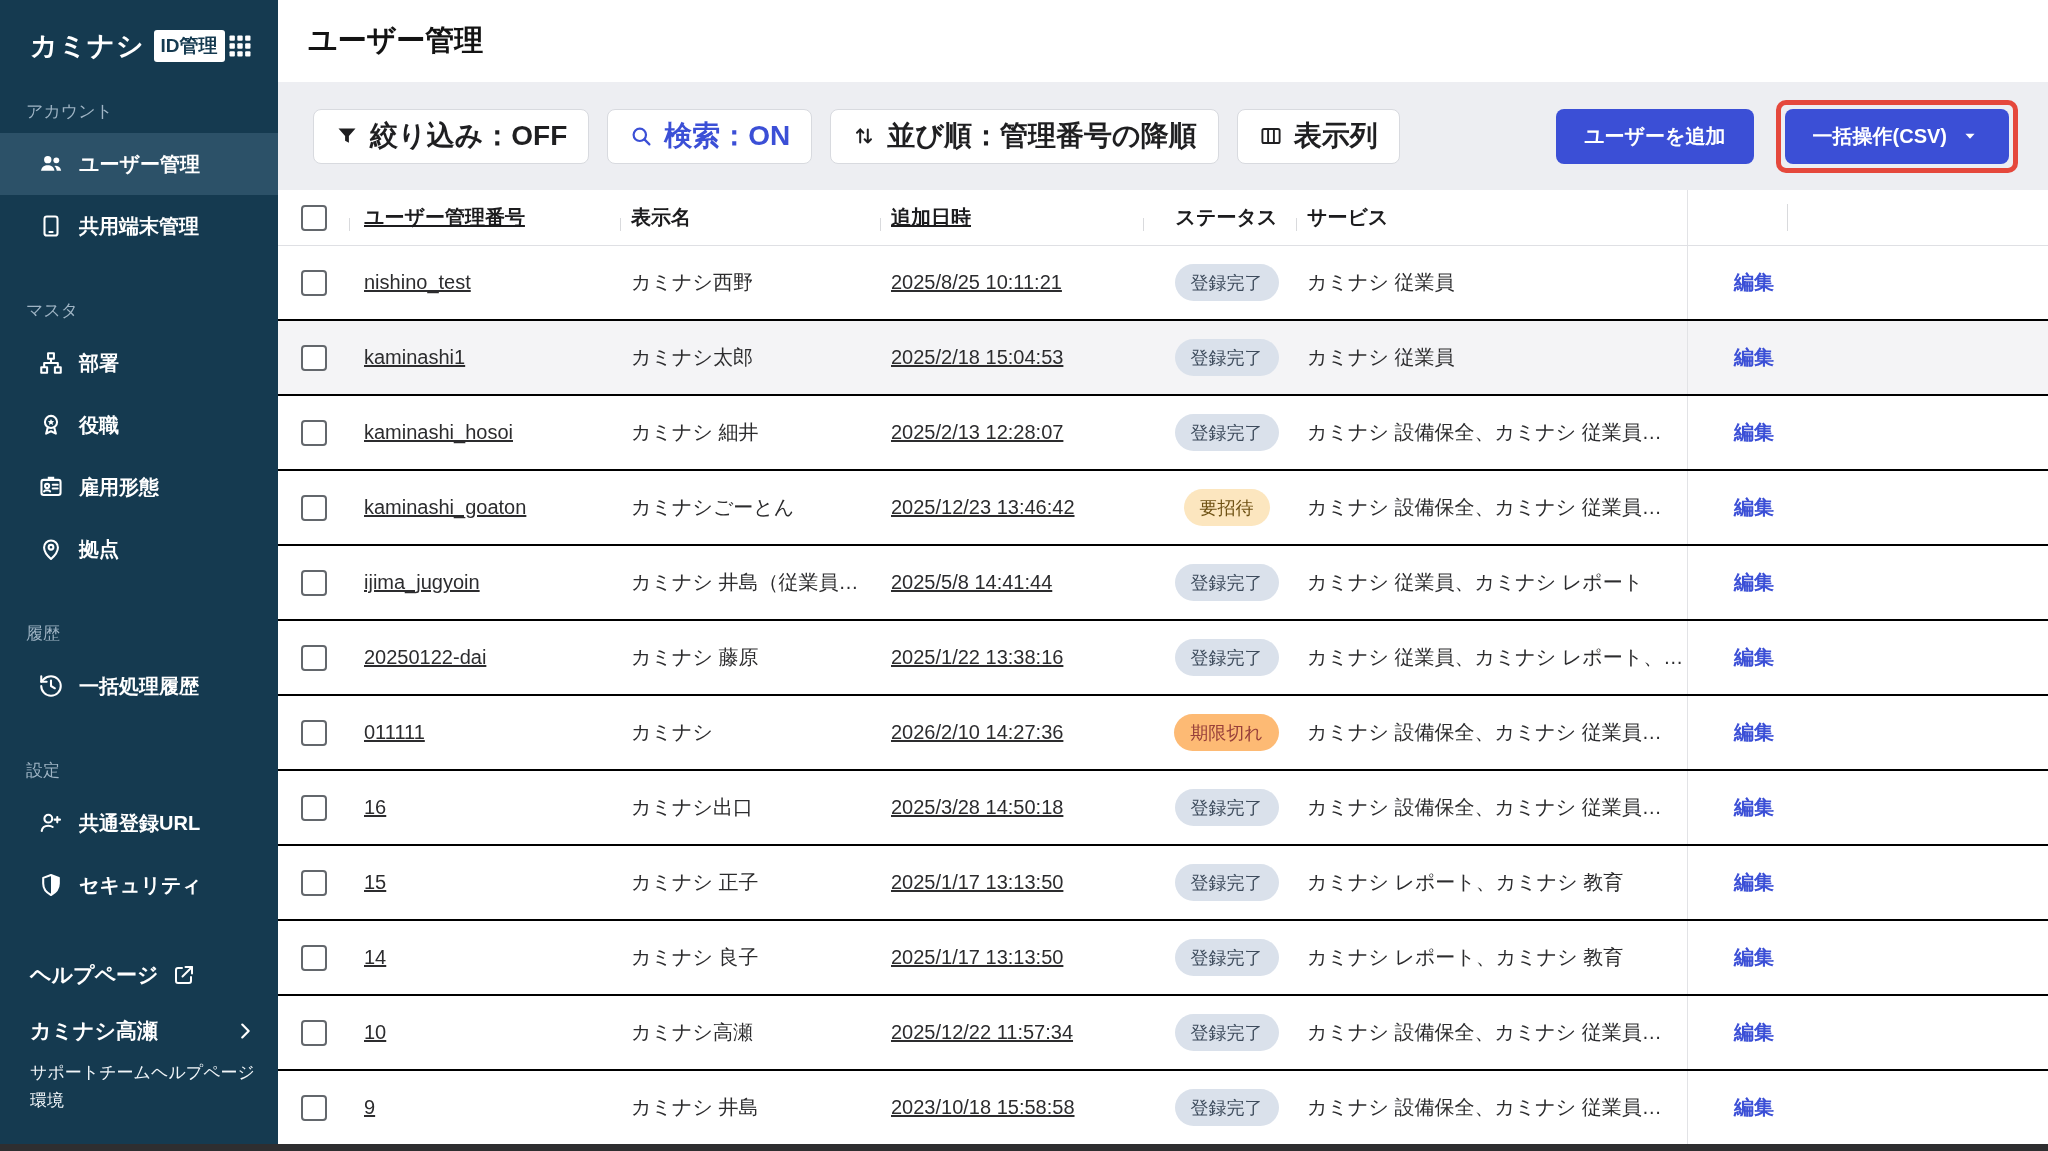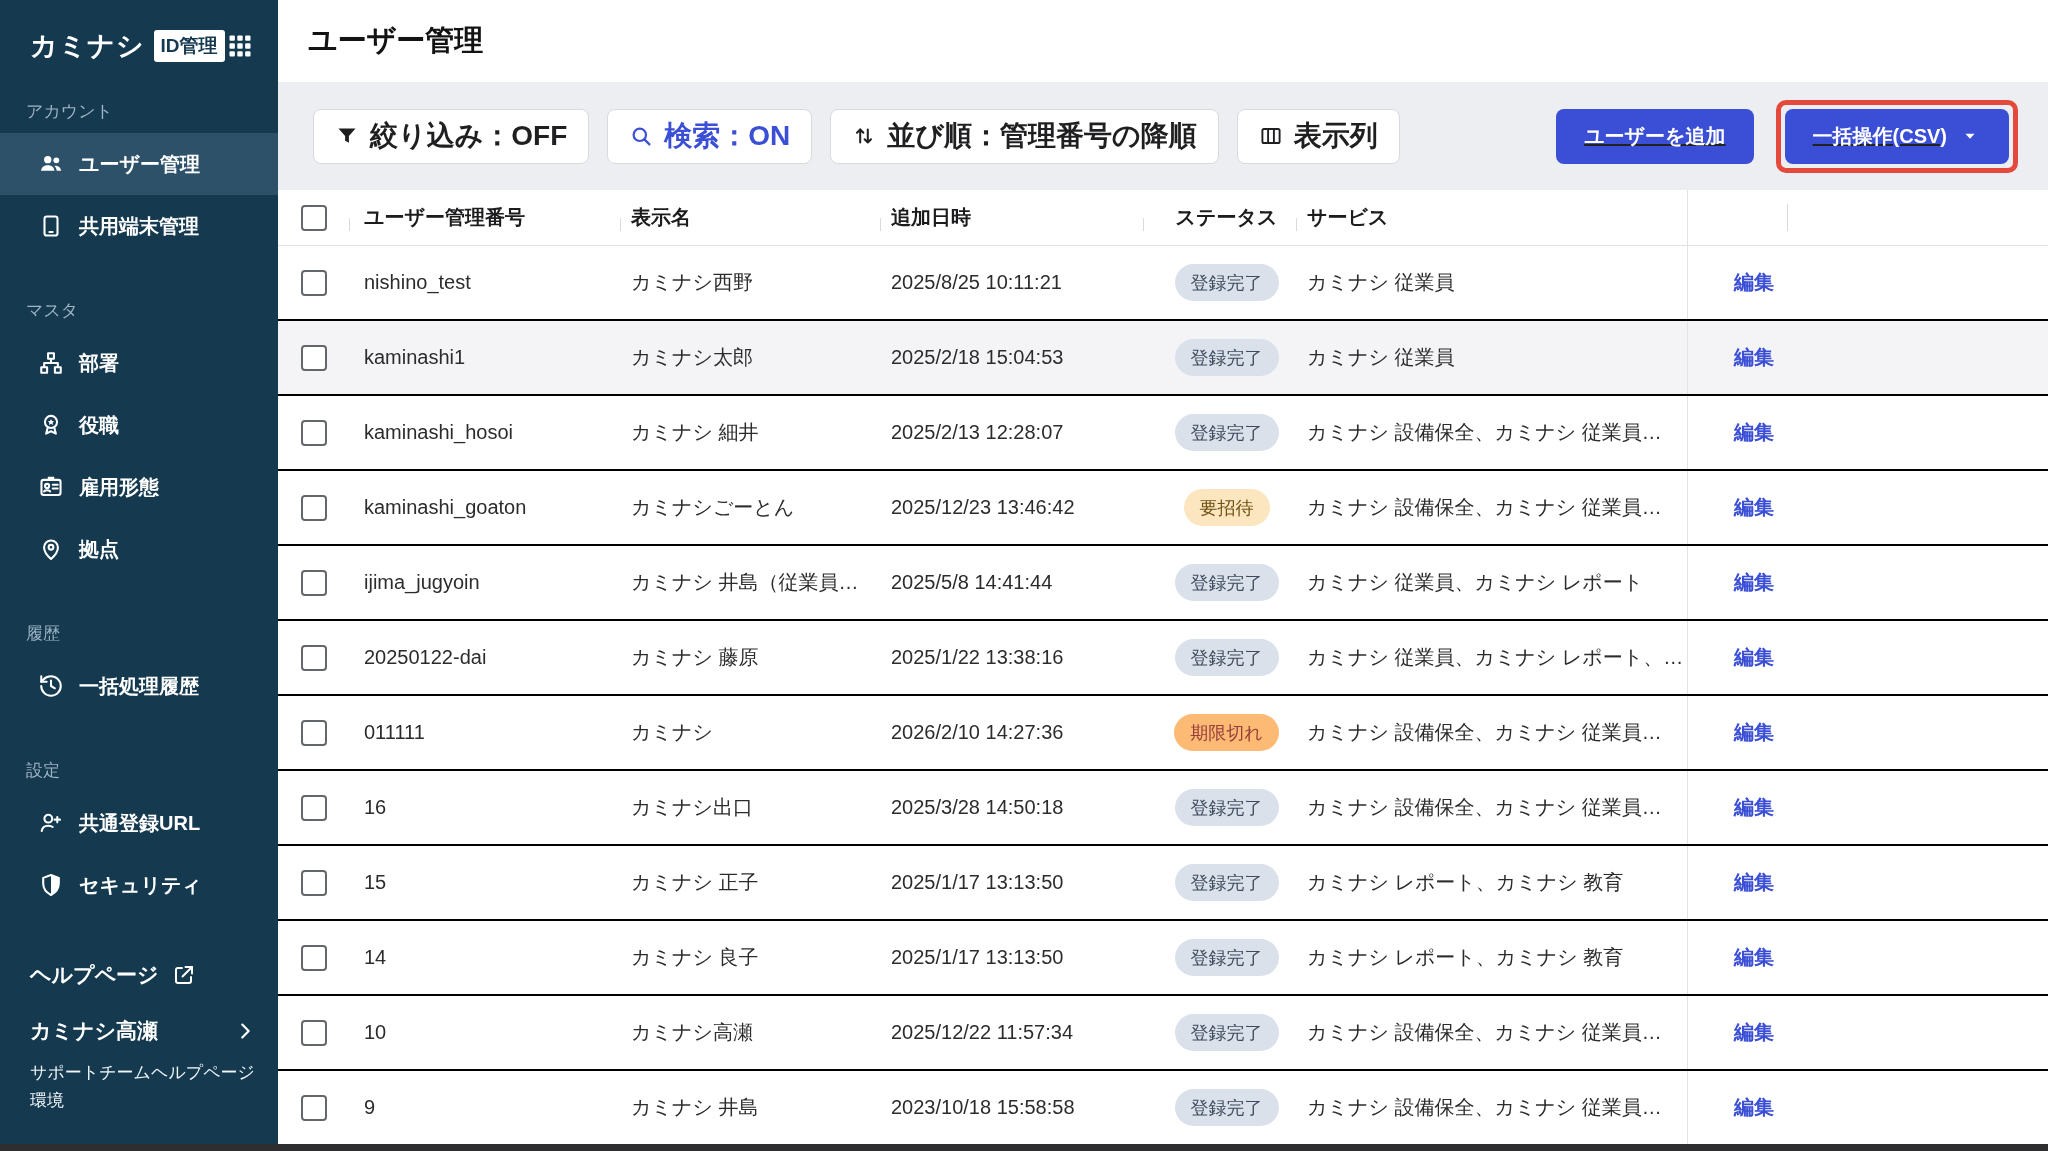--- a/index.html
+++ b/index.html
@@ -37,35 +37,35 @@
   .main{flex:1;display:flex;flex-direction:column;background:#EDEEF2;min-width:0;}
   .page-header{background:#fff;height:82px;display:flex;align-items:center;padding-left:30px;flex-shrink:0;}
   .page-title{font-size:29px;font-weight:bold;color:#131313;}
 
   .toolbar{height:108px;display:flex;align-items:center;padding:0 30px 0 35px;flex-shrink:0;}
   .tb-left{display:flex;gap:18px;}
   .btn{height:55px;display:inline-flex;align-items:center;gap:11px;background:#fff;border:1px solid #D8DADF;border-radius:8px;padding:0 21px;font-size:28px;font-weight:bold;color:#1f1f21;cursor:pointer;white-space:nowrap;}
   .btn .bicn{width:24px;height:24px;display:flex;}
   .btn .bicn svg{width:100%;height:100%;}
   .btn.search-on{color:#3B4FD6;}
-  .tb-right{margin-left:auto;display:flex;align-items:center;gap:22px;text-decoration:underline;}
+  .tb-right{margin-left:auto;display:flex;align-items:center;gap:22px;}
   .btn-primary{height:55px;background:#3B4FD6;color:#fff;border:none;border-radius:8px;padding:0 28px;font-size:20px;font-weight:bold;display:inline-flex;align-items:center;gap:12px;cursor:pointer;white-space:nowrap;}
   .btn-primary .bicn{width:22px;height:22px;display:flex;}
   .annotation{border:5px solid #E5483C;border-radius:10px;padding:4px;display:inline-flex;}
 
   
   .table-card{background:#fff;flex:1;display:flex;flex-direction:column;overflow:hidden;}
   .thead{display:flex;height:55px;align-items:center;border-bottom:1px solid #DFE0E4;font-weight:bold;font-size:20px;color:#1c1c1e;flex-shrink:0;}
   .trow{display:flex;height:73px;align-items:center;border-bottom:2px solid #000000;font-size:20px;color:#2c2c2e;background:#fff;flex-shrink:0;}
   .trow.hl{background:#F4F4F6;}
   .cell{white-space:nowrap;overflow:hidden;box-sizing:border-box;}
   .c-cb{width:71px;display:flex;justify-content:center;align-items:center;}
-  .c-id{width:271px;padding-left:15px;}
+  .c-id{width:271px;padding-left:15px;text-decoration:underline;}
   .c-name{width:260px;padding-left:11px;}
-  .c-date{width:263px;padding-left:11px;}
+  .c-date{width:263px;padding-left:11px;text-decoration:underline;}
   .c-status{width:153px;padding-left:14px;text-align:center;}
   .c-service{width:391px;padding-left:11px;}
   .c-edit{width:100px;padding-left:46px;border-left:1px solid #E2E3E6;height:100%;display:flex;align-items:center;}
   .c-extra{flex:1;height:100%;position:relative;}
   .thead .hdiv{position:relative;}
   .thead .hdiv::before{content:"";position:absolute;left:0;top:14px;height:27px;width:1px;background:#D9DADD;}
   .cb{width:22px;height:22px;border:2px solid #63676C;border-radius:4px;background:#fff;cursor:pointer;flex-shrink:0;}
   .badge{display:inline-flex;align-items:center;height:37px;padding:0 16px;border-radius:20px;font-size:18px;font-weight:500;}
   .badge.done{background:#DAE1EB;color:#3D4B5C;}
   .badge.invite{background:#FCE6BF;color:#6E5113;}

